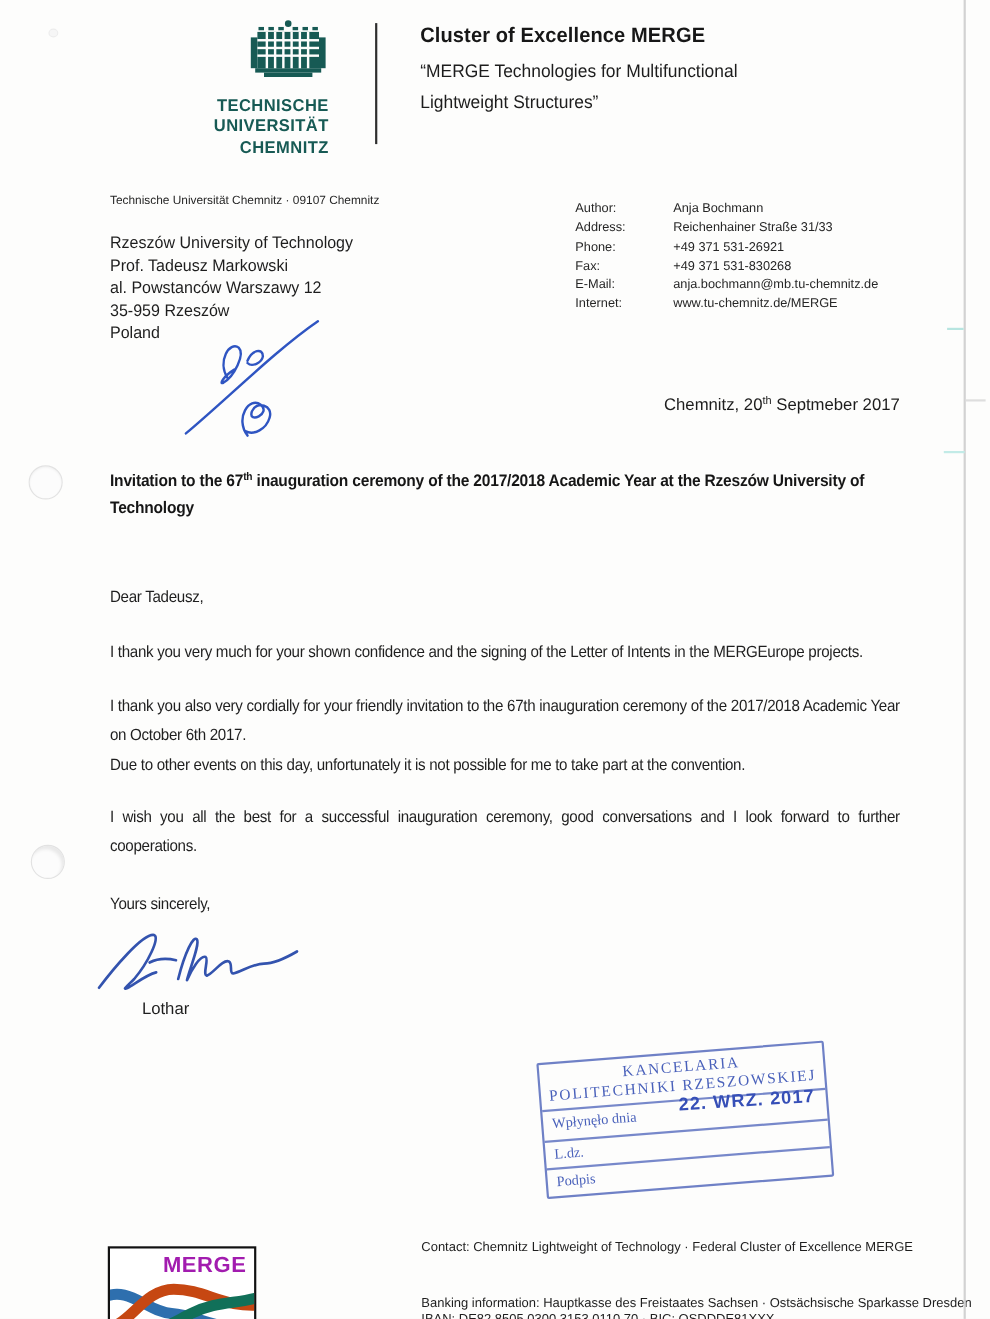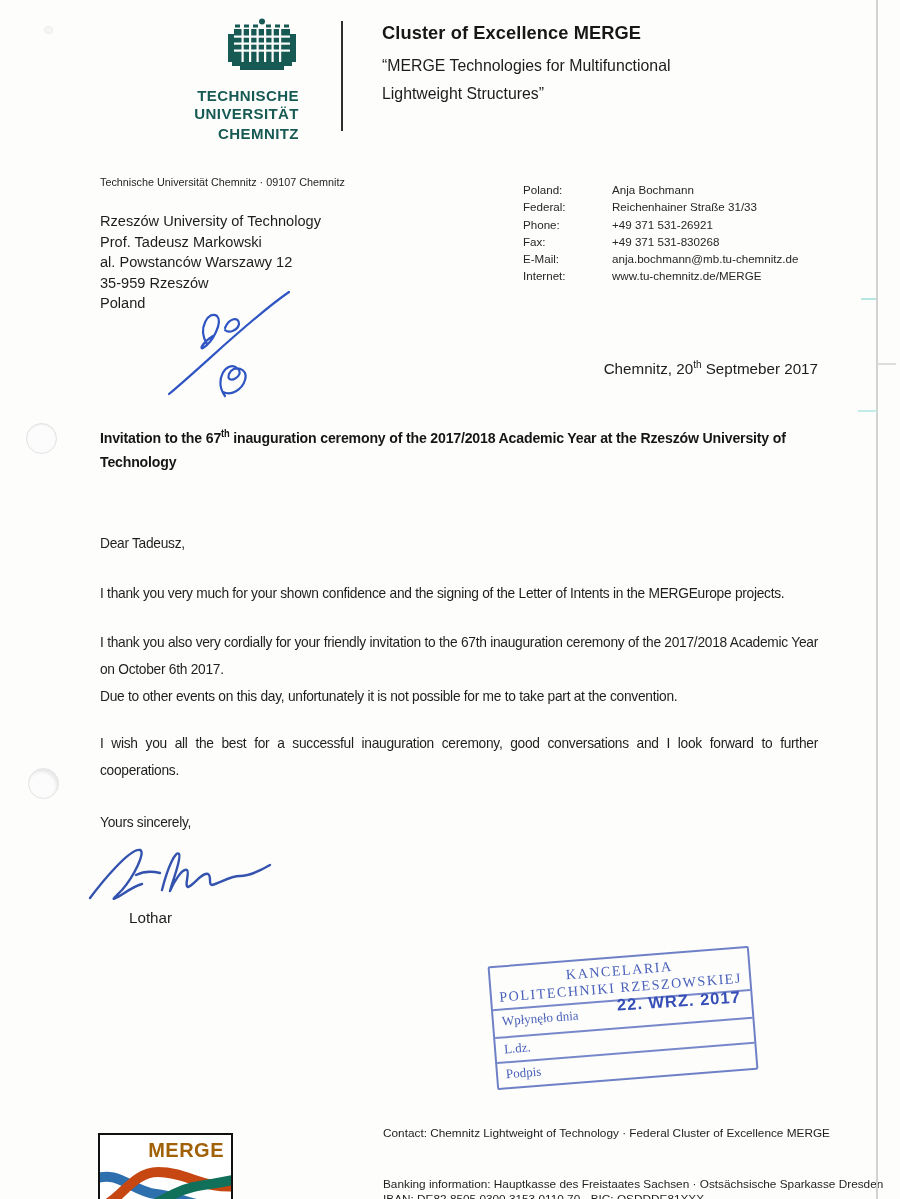--- a/index.html
+++ b/index.html
@@ -49,21 +49,21 @@
   .stamp-row.first { margin-top:3px; height:28px; }
   .stamp-row.mid { height:25px; }
   .stamp-row.last { height:26px; }
   .stamp-date {
     position:absolute; right:10px; top:38px;
     font-family:"Liberation Sans",sans-serif; font-weight:800; font-size:16.5px;
     letter-spacing:1px; color:#2742b2; transform:rotate(.8deg);
   }
   
   .merge-logo { position:absolute; left:98px; top:1133px; width:135px; height:85px; background:#ffffff; border:2px solid #111; overflow:hidden; }
-  .merge-logo-text { position:absolute; top:4px; right:7px; font-size:20px; font-weight:700; letter-spacing:.5px; color:#a16207; }
+  .merge-logo-text { position:absolute; top:4px; right:7px; font-size:20px; font-weight:700; letter-spacing:.5px; color:#a21caf; }
   .merge-waves { position:absolute; left:-2px; top:27px; }
   .footer-contact { position:absolute; left:383px; top:1126px; font-size:11.8px; line-height:15px; color:#1e1e1e; }
   .footer-banking { position:absolute; left:383px; top:1177px; font-size:11.8px; line-height:15px; color:#1e1e1e; }
   
   .hole-punch { position:absolute; width:31px; height:31px; border-radius:50%; border:1.5px solid #e2e2e2; background:#fcfcfc; }
   .hole-punch.hp1 { left:26px; top:423px; box-shadow:inset 0 1px 2px rgba(0,0,0,.05); }
   .hole-punch.hp2 { left:28px; top:768px; box-shadow:inset -2px 3px 3px rgba(0,0,0,.08); }
   .edge-line { position:absolute; left:876px; top:0; width:2px; height:1199px; background:#d2d2d2; }
   .tick { position:absolute; height:2px; }
   .tick.t1 { left:861px; top:298px; width:15px; background:#b7e5e0; }
@@ -129,23 +129,23 @@
   <svg class="scribble-svg" width="132" height="118" viewBox="0 0 132 118">
     <g fill="none" stroke="#2f55c2" stroke-width="2.2" stroke-linecap="round" stroke-linejoin="round">
       <path d="M6,112 C42,82 88,36 126,10"></path>
       <path d="M44,62 C34,46 46,28 54,34 C60,40 50,60 40,66 C36,68 40,60 50,54"></path>
       <path d="M62,46 C66,36 76,34 76,42 C75,48 66,52 62,48"></path>
       <path d="M62,114 C50,98 64,78 74,86 C84,94 62,104 66,92 C70,82 86,86 82,98 C79,108 68,114 60,110"></path>
     </g>
   </svg>
 
   <div class="contact-block">
-    <span>Poland:</span>
+    <span>Author:</span>
       <span>Anja Bochmann</span>
-    <span>Federal:</span>
+    <span>Address:</span>
       <span>Reichenhainer Straße 31/33</span>
     <span>Phone:</span>
       <span>+49 371 531-26921</span>
     <span>Fax:</span>
       <span>+49 371 531-830268</span>
     <span>E-Mail:</span>
       <span>anja.bochmann@mb.tu-chemnitz.de</span>
     <span>Internet:</span>
       <span>www.tu-chemnitz.de/MERGE</span>
   </div>

